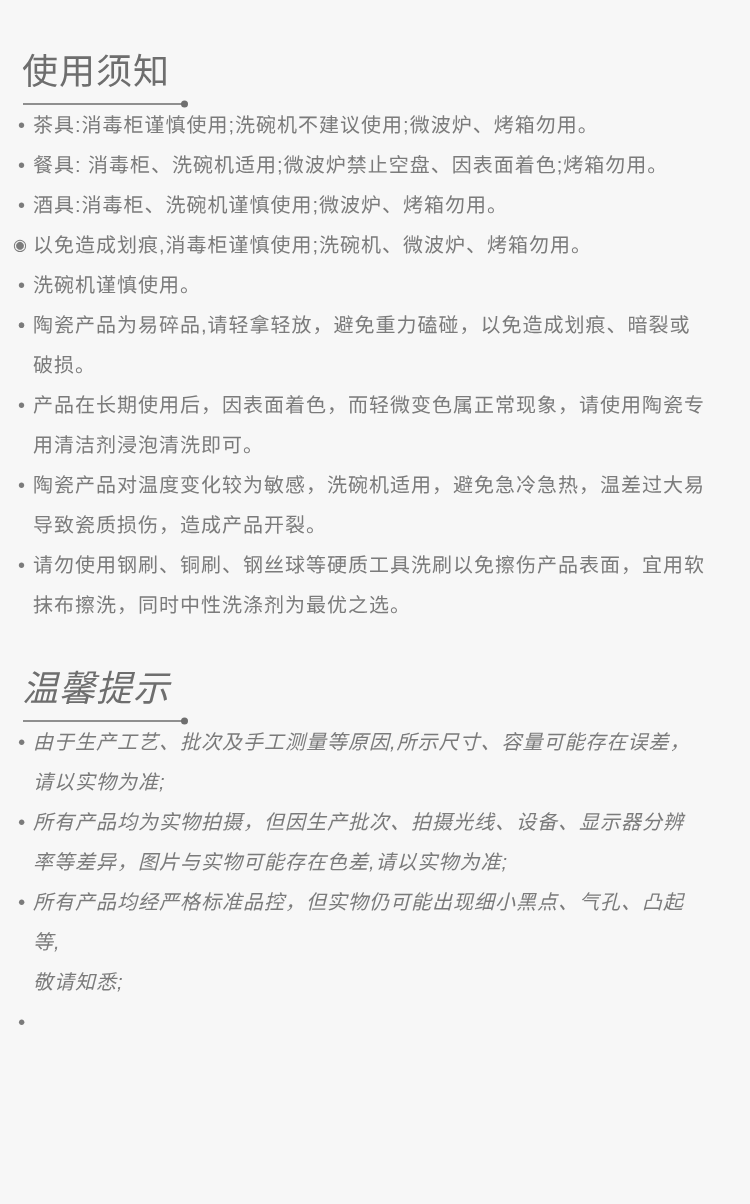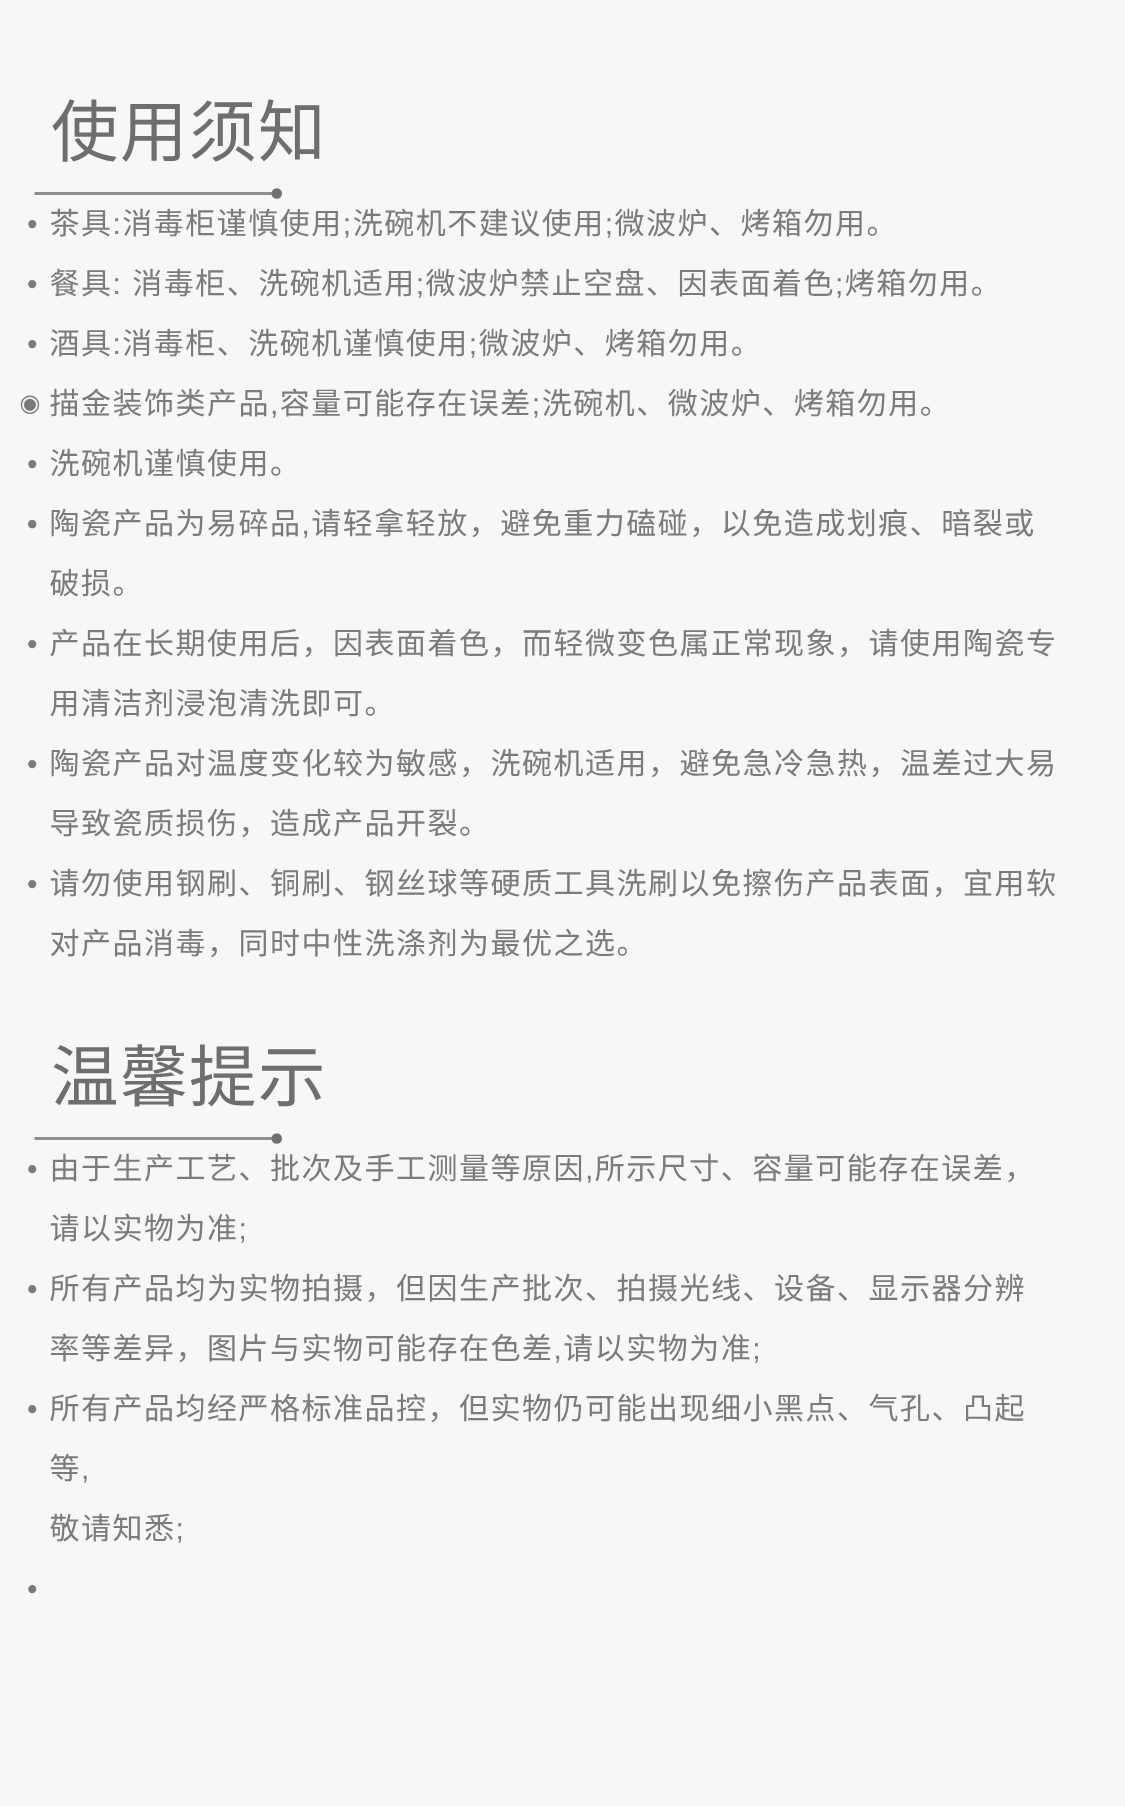--- a/index.html
+++ b/index.html
@@ -14,22 +14,22 @@
   body {
     width: 750px;
     min-height: 1204px;
     margin: 0 auto;
     font-family: "Liberation Sans", "DejaVu Sans", sans-serif;
     color: var(--text);
     -webkit-font-smoothing: antialiased;
   }
   .section-head { padding-left: 22px; }
   .section-title {
-    margin: 12px;
-    font-size: 45px;
+    margin: 0;
+    font-size: 36px;
     font-weight: 400;
     color: var(--title);
     letter-spacing: 1px;
     line-height: 1.2;
   }
   .title-underline {
     margin-top: 10px;
     margin-left: 1px;
     width: 160px;
     height: 2px;
@@ -67,21 +67,21 @@
     font-size: 20px;
     color: var(--text);
   }
   .bullet.fisheye {
     left: -20px;
     font-size: 16px;
   }
   .usage-section { padding-top: 50px; }
   .care-list { margin-top: 48px; }
   .general-list { margin-top: 38px; }
-  .tips-section { margin-top: 42px; padding-bottom: 30px; }
+  .tips-section { margin-top: 42px; padding-bottom: 30px; font-style: italic; }
   .tips-list { margin-top: 50px; }
 </style>
 </head>
 <body>
 
 <section class="usage-section">
   <div class="section-head">
     <h2 class="section-title">使用须知</h2>
     <div class="title-underline"></div>
   </div>
@@ -94,21 +94,21 @@
     <li>
       <span class="bullet">•</span>
       <span class="item-text">餐具: 消毒柜、洗碗机适用;微波炉禁止空盘、因表面着色;烤箱勿用。</span>
     </li>
     <li>
       <span class="bullet">•</span>
       <span class="item-text">酒具:消毒柜、洗碗机谨慎使用;微波炉、烤箱勿用。</span>
     </li>
     <li>
       <span class="bullet fisheye">◉</span>
-      <span class="item-text">描金装饰类产品,容量可能存在误差;洗碗机、微波炉、烤箱勿用。</span>
+      <span class="item-text">以免造成划痕,消毒柜谨慎使用;洗碗机、微波炉、烤箱勿用。</span>
     </li>
   </ul>
 
   <ul class="notice-list general-list">
     <li>
       <span class="bullet">•</span>
       <span class="item-text">洗碗机谨慎使用。</span>
     </li>
     <li>
       <span class="bullet">•</span>
@@ -124,21 +124,21 @@
 用清洁剂浸泡清洗即可。</span>
     </li>
     <li>
       <span class="bullet">•</span>
       <span class="item-text">陶瓷产品对温度变化较为敏感，洗碗机适用，避免急冷急热，温差过大易
 导致瓷质损伤，造成产品开裂。</span>
     </li>
     <li>
       <span class="bullet">•</span>
       <span class="item-text">请勿使用钢刷、铜刷、钢丝球等硬质工具洗刷以免擦伤产品表面，宜用软
-对产品消毒，同时中性洗涤剂为最优之选。</span>
+抹布擦洗，同时中性洗涤剂为最优之选。</span>
     </li>
   </ul>
 </section>
 
 <section class="tips-section">
   <div class="section-head">
     <h2 class="section-title">温馨提示</h2>
     <div class="title-underline"></div>
   </div>
 

